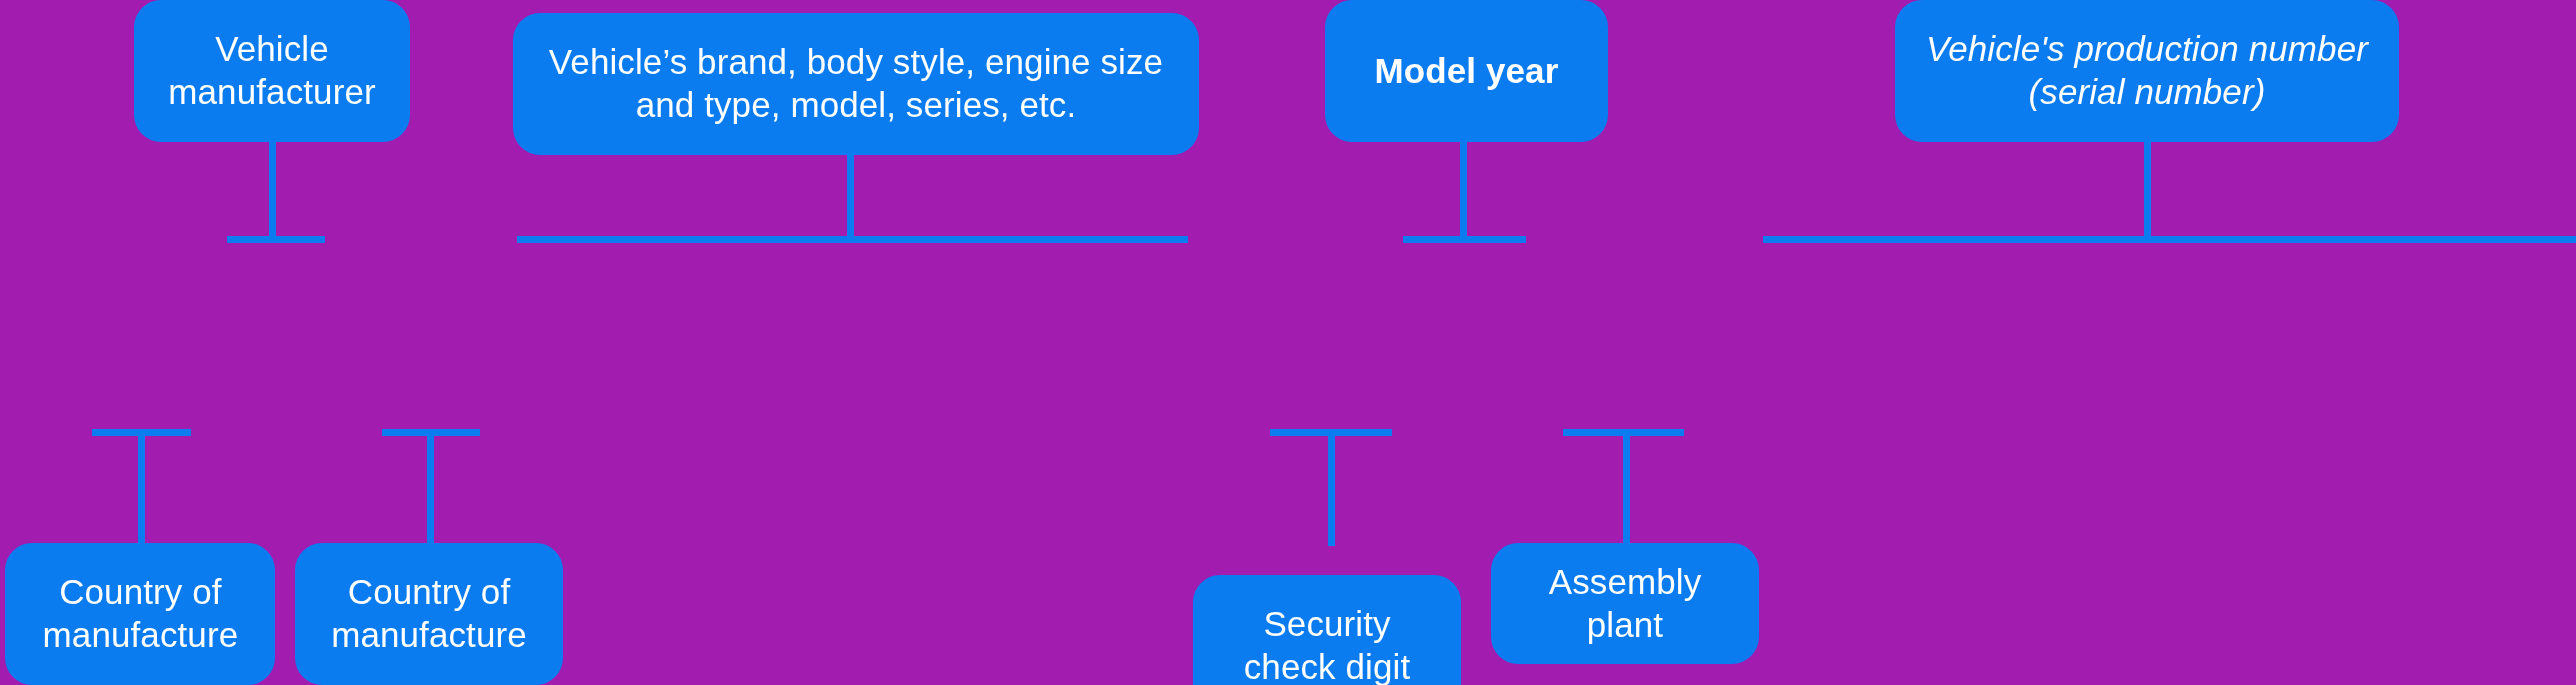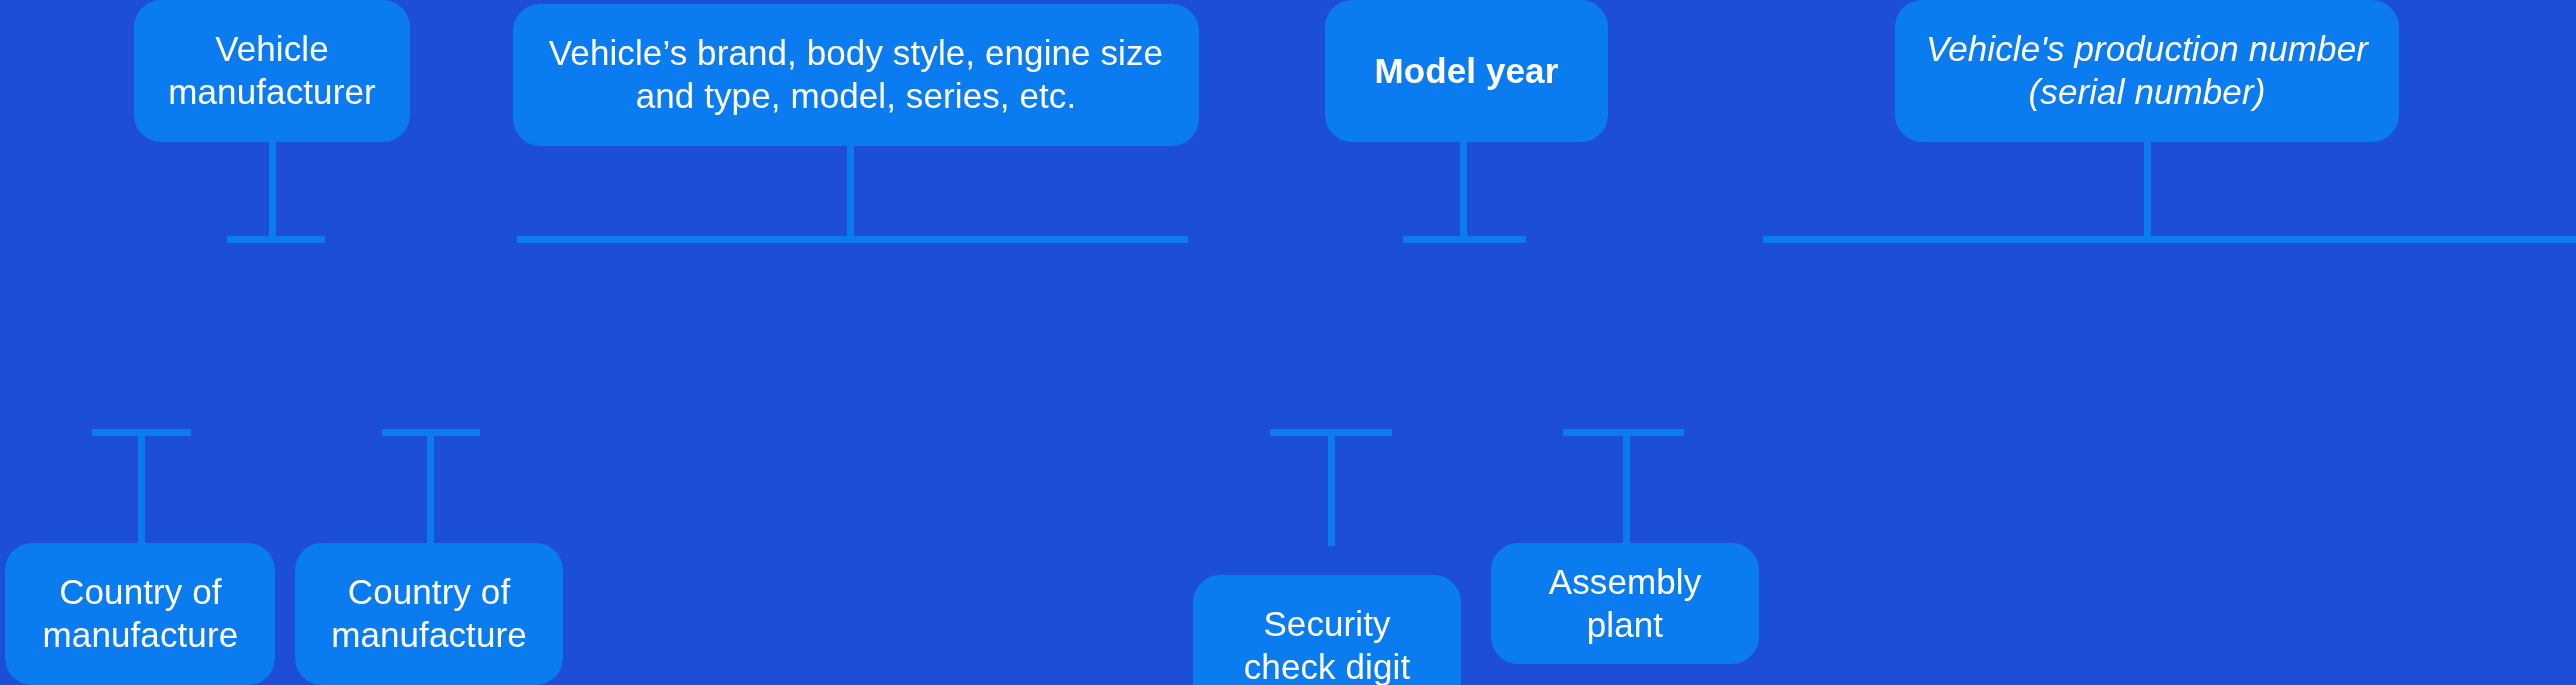--- a/index.html
+++ b/index.html
@@ -4,21 +4,21 @@
 <style>
   html, body {
     margin: 0;
     padding: 0;
     background: #000000;
   }
   #stage {
     position: relative;
     width: 2576px;
     height: 686px;
-    background: #1d4ed8;
+    background: #a21caf;
     overflow: hidden;
     font-family: "Liberation Sans", sans-serif;
   }
   .node {
     position: absolute;
     box-sizing: border-box;
     background: #0B7BF0;
     border-radius: 27px;
     color: #FFFFFF;
     display: flex;
@@ -26,21 +26,21 @@
     justify-content: center;
     text-align: center;
     line-height: 1.22;
     font-size: 35px;
     font-weight: 400;
     padding: 0 19px;
     white-space: pre-line;
     letter-spacing: 0.1px;
   }
   .node.n1  { left: 134px;  top: 0px;   width: 276px;  height: 142px; }
-  .node.n2  { left: 513px;  top: 4px;   width: 686px; height: 142px; }
+  .node.n2  { left: 513px;  top: 13px;   width: 686px; height: 142px; }
   .node.n3  { left: 1325px; top: 0px;   width: 283px;  height: 142px; font-weight: bold; }
   .node.n4  { left: 1895px; top: 0px;   width: 504px;  height: 142px; font-style: italic; }
 
   .node.b1  { left: 5.4px;    top: 543px; width: 270px;  height: 142px; }
   .node.b2  { left: 295px;  top: 543px; width: 268px;  height: 142px; }
   .node.b3  { left: 1193px; top: 543px; width: 268px;  height: 142px; margin-top: 32px; }
   .node.b4  { left: 1491px; top: 543px; width: 268px;  height: 121px; }
 
   
   .vline {

